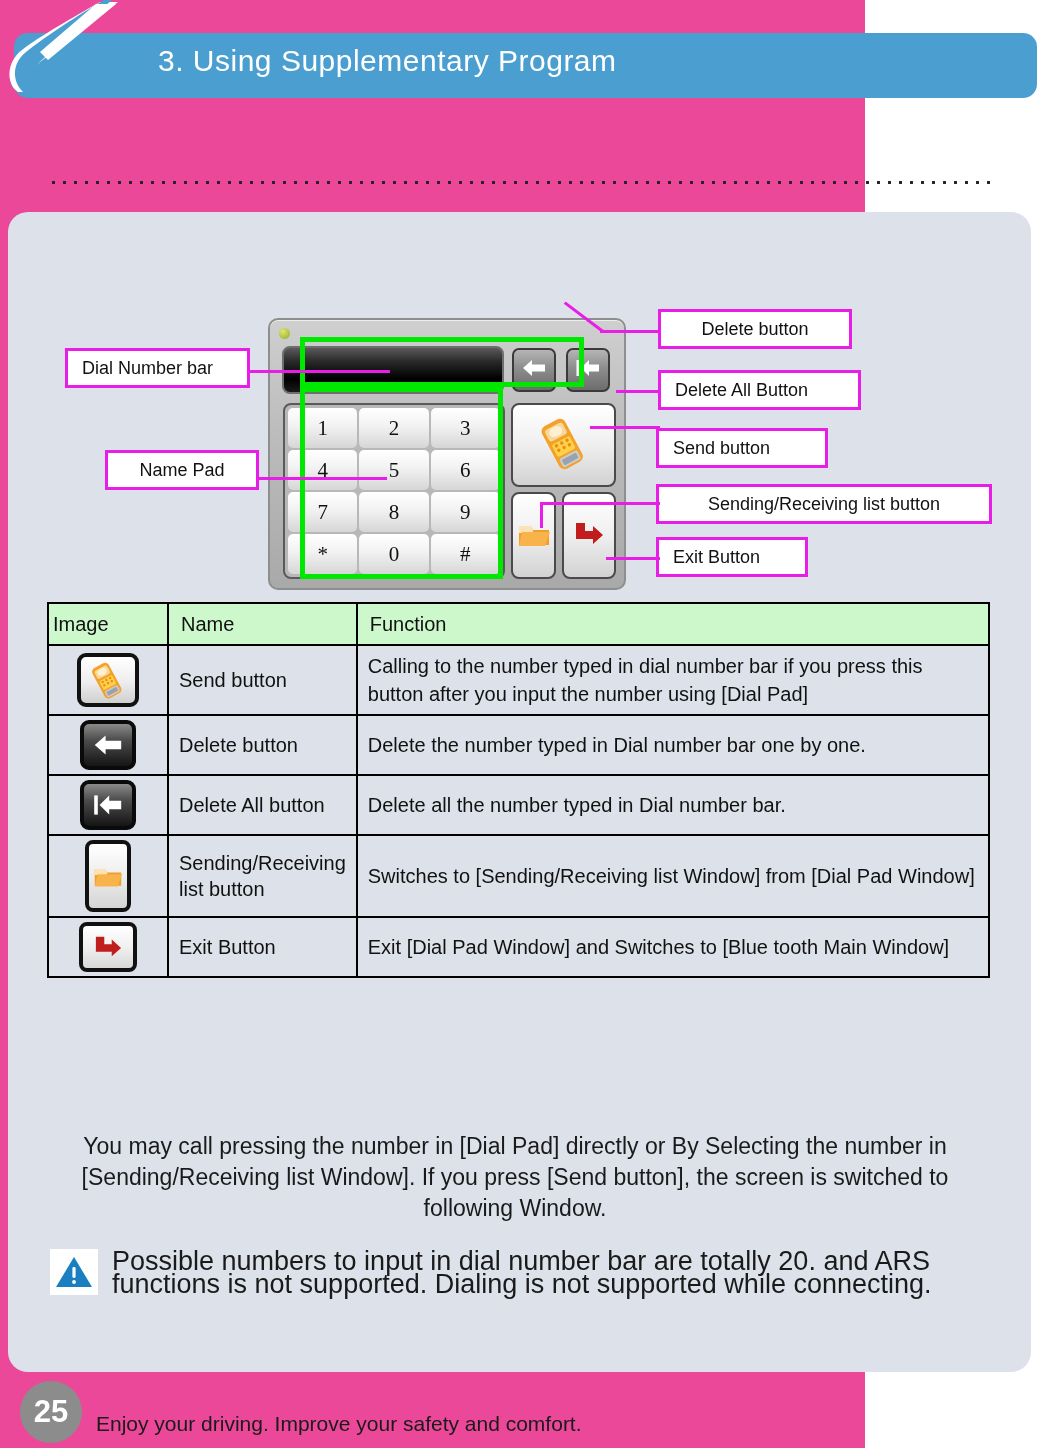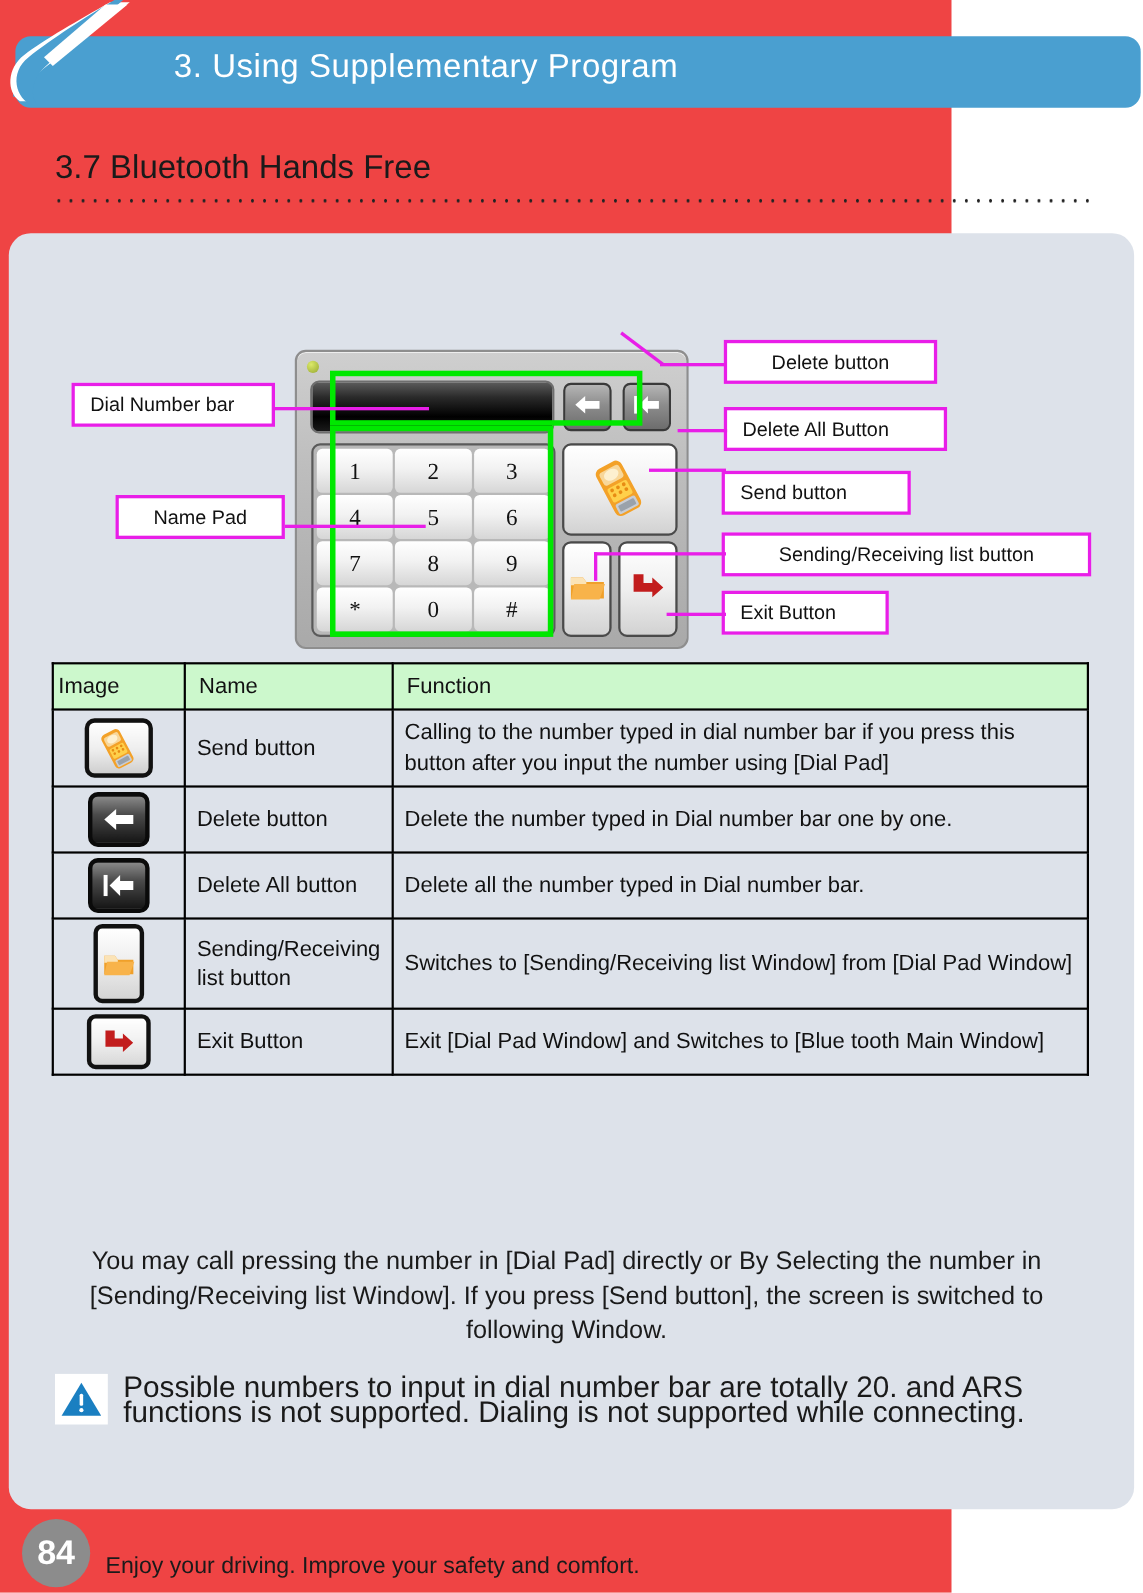--- a/index.html
+++ b/index.html
@@ -5,21 +5,21 @@
   * { box-sizing: border-box; margin: 0; padding: 0; }
   html, body {
     width: 1039px; height: 1448px;
     background: #ffffff;
     font-family: "Liberation Sans", sans-serif;
     overflow: hidden;
   }
   #page {
     position: relative;
     width: 865px; height: 1448px;
-    background: #ef4444;
+    background: #ec4899;
   }
 
   
   .header-bar {
     position: absolute;
     left: 14px; top: 33px;
     width: 1023px; height: 65px;
     background: #4a9fd0;
     border-radius: 14px;
   }
@@ -263,21 +263,20 @@
   <div class="logo">
     <svg width="130" height="98" viewBox="0 0 130 98">
       <path d="M12,88 C12,62 28,48 52,48 C40,52 30,64 30,80 L30,88 Z" fill="#4a9fd0"></path>
       <path d="M18,92 C6,84 6,62 22,50 C40,36 72,18 100,2 L118,2 L40,62 C28,72 24,82 26,92 Z" fill="#ffffff"></path>
       <path d="M30,96 C14,90 8,66 26,52 C46,36 80,14 104,0 L112,0 L44,58 C30,70 26,84 34,96 Z" fill="#4a9fd0"></path>
       <path d="M96,4 L116,4 L48,60 L40,52 Z" fill="#ffffff"></path>
     </svg>
   </div>
   <div class="header-title">3. Using Supplementary Program</div>
 
-  <div class="section-title">3.7 Bluetooth Hands Free</div>
   <div class="dotted-rule"></div>
 
   <div class="content-panel"></div>
 
 
   <div class="device">
     <div class="device-led"></div>
 
     <div class="number-bar"></div>
 
@@ -468,16 +467,16 @@
     <div class="warn-icon">
       <svg width="40" height="36" viewBox="0 0 40 36">
         <path d="M20,3 L38,33 L2,33 Z" fill="#1a7fc1"></path>
         <rect x="18.4" y="13" width="3.2" height="11" rx="1.4" fill="#ffffff"></rect>
         <circle cx="20" cy="28" r="1.9" fill="#ffffff"></circle>
       </svg>
     </div>
     <div class="warn-text">Possible numbers to input in dial number bar are totally 20. and ARS functions is not supported. Dialing is not supported while connecting.</div>
   </div>
 
-  <div class="page-badge">84</div>
+  <div class="page-badge">25</div>
   <div class="footer-text">Enjoy your driving. Improve your safety and comfort.</div>
 
 </div>
 
 </body></html>

